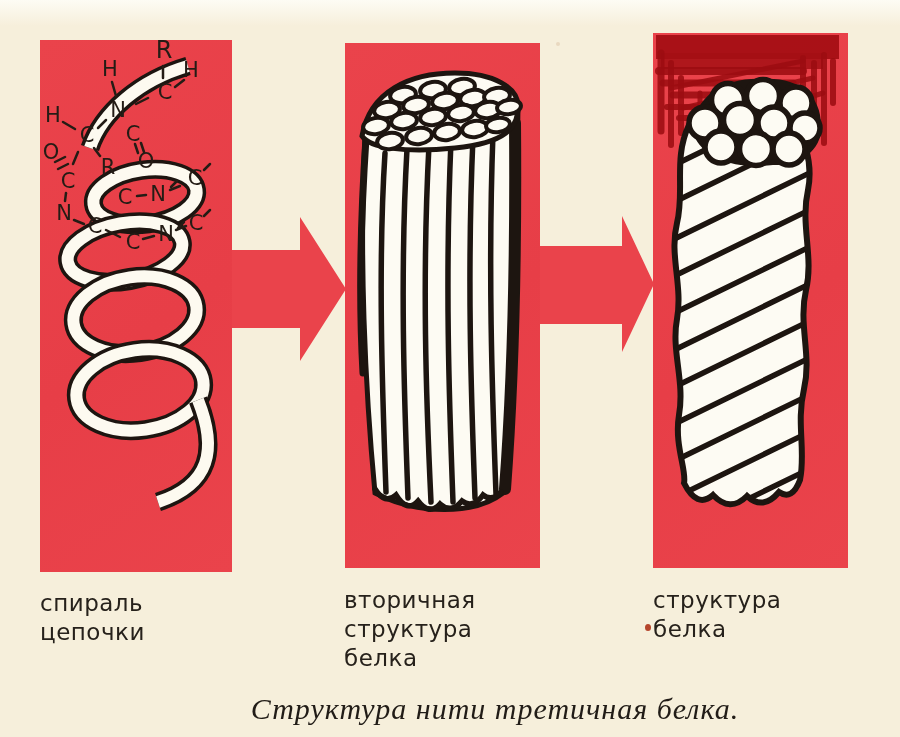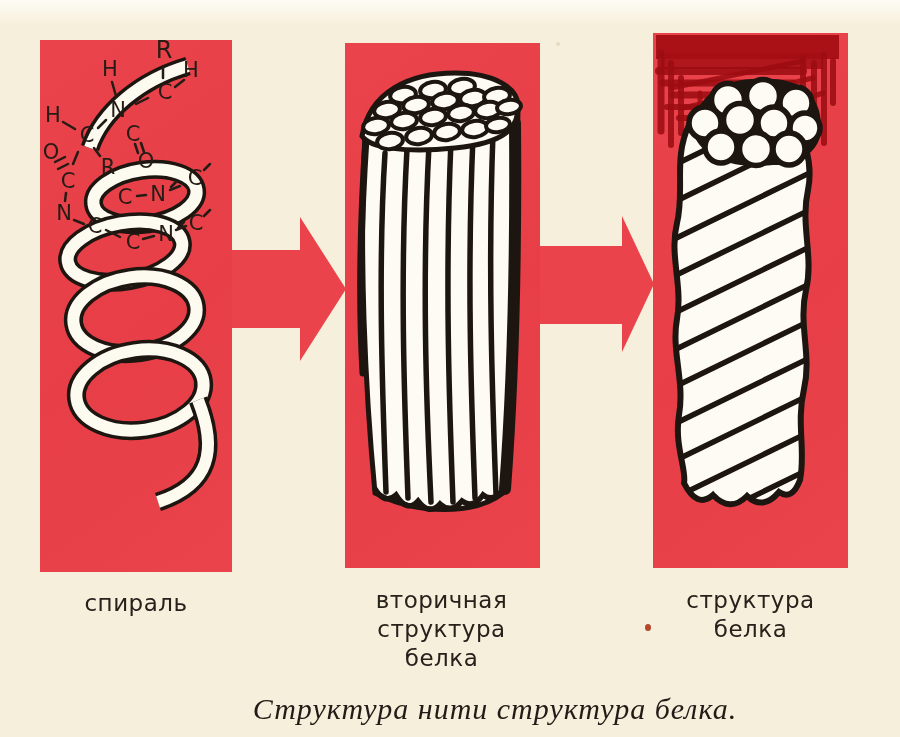--- a/index.html
+++ b/index.html
@@ -17,21 +17,21 @@
     background:linear-gradient(145deg,var(--panel_red,#ea434b) 0%,#e73e47 55%,var(--panel_red,#ea434b) 100%);
   }
   #panel-helix{left:40px;top:40px;width:192px;height:532px;}
   #panel-fibers{left:345px;top:43px;width:195px;height:525px;}
   #panel-rope{left:653px;top:33px;width:195px;height:535px;}
   .panel-art{position:absolute;left:0;top:0;display:block;}
   .arrow-svg{position:absolute;display:block;}
   #arrow-1{left:225px;top:205px;}
   #arrow-2{left:533px;top:205px;}
   .panel-label{
-    position:absolute;text-align:center;
+    position:absolute;text-align:left;
     color:#26211b;font-size:23px;line-height:29px;letter-spacing:0.5px;
   }
   #label-helix{left:40px;top:589px;width:192px;}
   #label-fibers{left:344px;top:586px;width:195px;}
   #label-rope{left:653px;top:586px;width:195px;}
   .caption{
     position:absolute;left:90px;top:692px;width:810px;text-align:center;
     font-family:"Liberation Serif",serif;font-style:italic;font-weight:500;
     font-size:30px;color:#211c17;letter-spacing:1px;
   }
@@ -230,27 +230,28 @@
 
 <svg class="arrow-svg" id="arrow-1" width="125" height="165" viewBox="0 0 125 165">
   <polygon points="7,45 75,45 75,12 121,84 75,156 75,123 7,123" fill="#ea434b"></polygon>
 </svg>
 <svg class="arrow-svg" id="arrow-2" width="125" height="165" viewBox="0 0 125 165">
   <polygon points="7,41 89,41 89,11 121,79 89,147 89,119 7,119" fill="#ea434b"></polygon>
 </svg>
 
 <div class="panel-label" id="label-helix">
   <div>спираль</div>
+  <div>цепочки</div>
 </div>
 <div class="panel-label" id="label-fibers">
   <div>вторичная</div>
   <div>структура</div>
   <div>белка</div>
 </div>
 <div class="panel-label" id="label-rope">
   <div>структура</div>
   <div>белка</div>
 </div>
 
-<div class="caption">Структура нити структура белка.</div>
+<div class="caption">Структура нити третичная белка.</div>
 
 <div class="speck" id="speck-1"></div>
 <div class="speck" id="speck-2"></div>
 
 </body></html>

